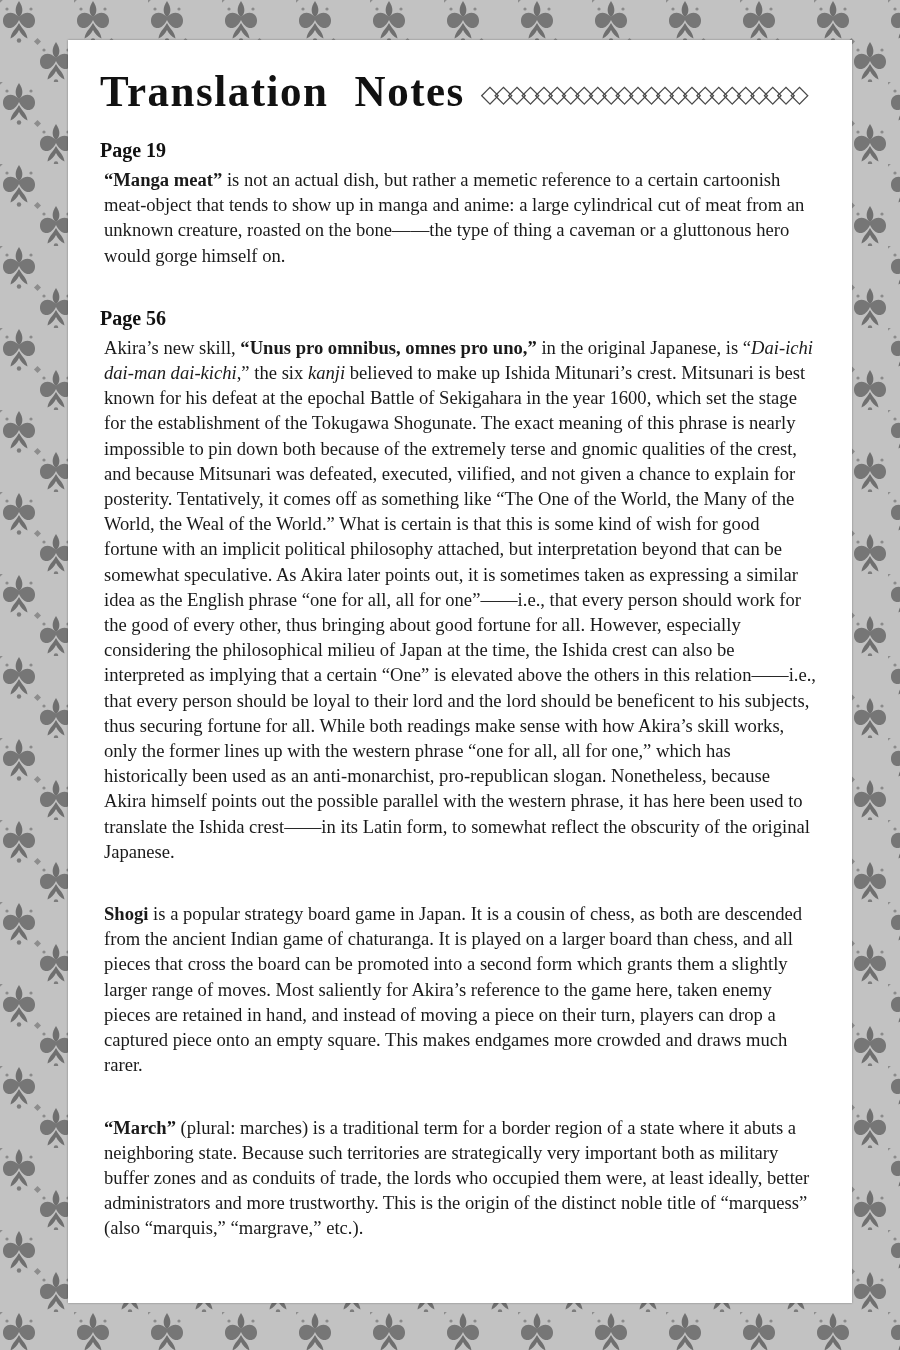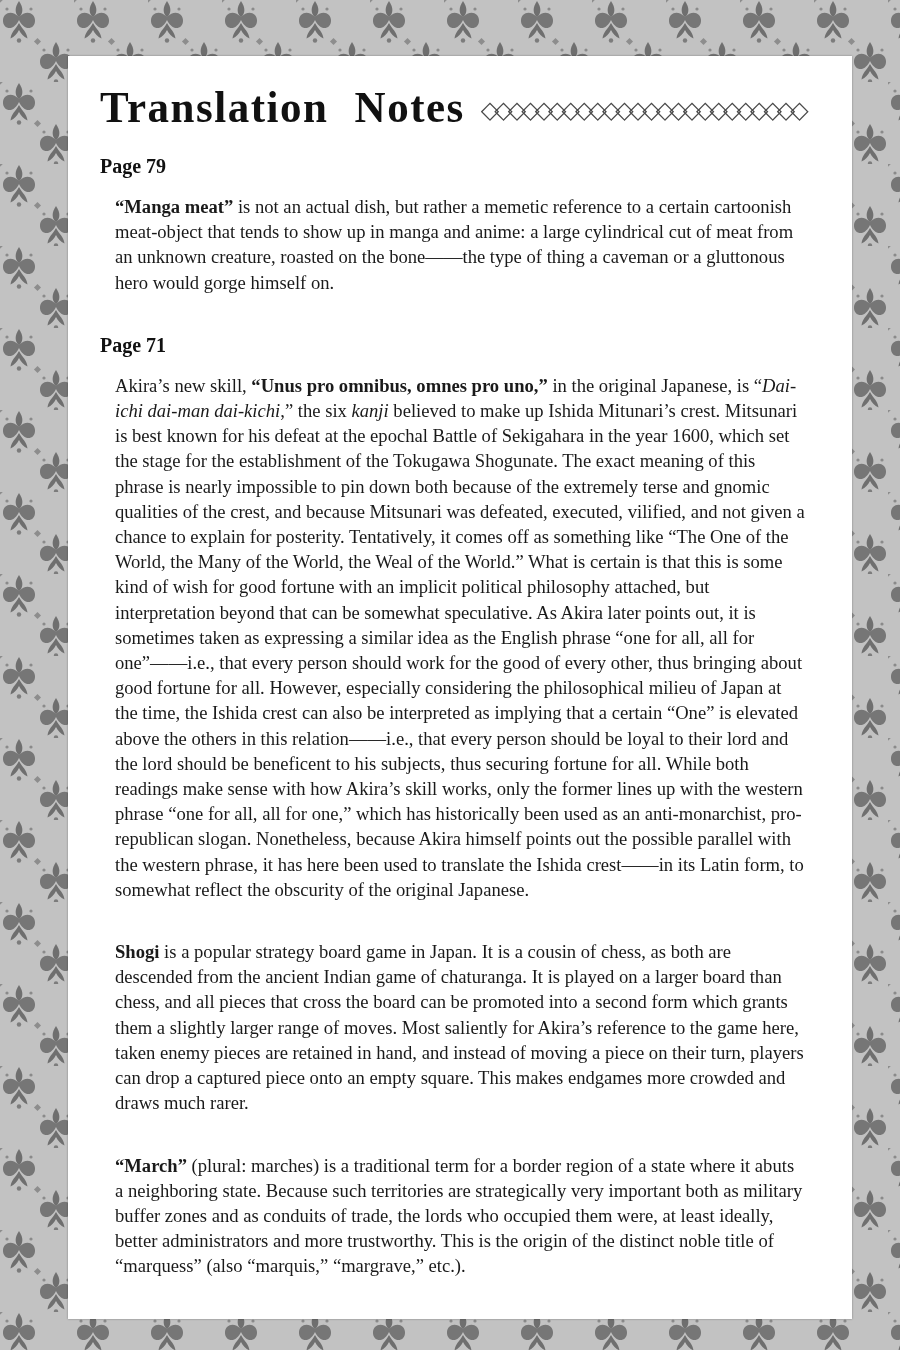--- a/index.html
+++ b/index.html
@@ -6,21 +6,21 @@
   body {
     width: 900px; height: 1350px;
     position: relative;
     overflow: hidden;
     background: #c2c2c2;
     font-family: "Liberation Serif", serif;
   }
   .bg-svg { position: absolute; left: 0; top: 0; display: block; }
   .panel {
     position: absolute;
-    left: 68px; top: 56px;
+    left: 68px; top: 40px;
     width: 784px; height: 1263px;
     background: #ffffff;
     box-shadow: 0 0 2px rgba(0,0,0,0.35);
     box-sizing: border-box;
     padding: 20px 32px 0 32px;
   }
   .titlebar {
     display: flex;
     align-items: center;
     gap: 16px;
@@ -52,21 +52,21 @@
   section.note { margin-top: 37px; }
   section.note:first-child { margin-top: 17px; }
   h2.note-heading {
     margin: 0;
     font-size: 20px;
     line-height: 26px;
     font-weight: bold;
     color: #111111;
   }
   p.note-body {
-    margin: 15px;
+    margin: 4px;
     font-size: 18.6px;
     line-height: 25.2px;
     color: #1a1a1a;
     text-align: left;
   }
   p.note-body strong { font-weight: bold; }
   p.note-body em { font-style: italic; }
 </style>
 </head>
 <body>
@@ -95,25 +95,25 @@
   <rect x="0" y="0" width="900" height="1350" fill="url(#damask)"></rect>
 </svg>
 
 <div class="panel">
   <div class="titlebar">
     <h1 class="page-title">Translation Notes</h1>
     <div class="diamonds">◇◇◇◇◇◇◇◇◇◇◇◇◇◇◇◇◇◇◇◇◇◇◇◇</div>
   </div>
   <div class="sections">
       <section class="note">
-        <h2 class="note-heading">Page 79</h2>
+        <h2 class="note-heading">Page 19</h2>
         <p class="note-body"><strong>“Manga meat”</strong><span> is not an actual dish, but rather a memetic reference to a certain cartoonish meat-object that tends to show up in manga and anime: a large cylindrical cut of meat from an unknown creature, roasted on the bone——the type of thing a caveman or a gluttonous hero would gorge himself on.</span></p>
       </section>
       <section class="note">
-        <h2 class="note-heading">Page 71</h2>
+        <h2 class="note-heading">Page 56</h2>
         <p class="note-body"><span>Akira’s new skill, </span><strong>“Unus pro omnibus, omnes pro uno,”</strong><span> in the original Japanese, is “</span><em>Dai-ichi dai-man dai-kichi</em><span>,” the six </span><em>kanji</em><span> believed to make up Ishida Mitunari’s crest. Mitsunari is best known for his defeat at the epochal Battle of Sekigahara in the year 1600, which set the stage for the establishment of the Tokugawa Shogunate. The exact meaning of this phrase is nearly impossible to pin down both because of the extremely terse and gnomic qualities of the crest, and because Mitsunari was defeated, executed, vilified, and not given a chance to explain for posterity. Tentatively, it comes off as something like “The One of the World, the Many of the World, the Weal of the World.” What is certain is that this is some kind of wish for good fortune with an implicit political philosophy attached, but interpretation beyond that can be somewhat speculative. As Akira later points out, it is sometimes taken as expressing a similar idea as the English phrase “one for all, all for one”——i.e., that every person should work for the good of every other, thus bringing about good fortune for all. However, especially considering the philosophical milieu of Japan at the time, the Ishida crest can also be interpreted as implying that a certain “One” is elevated above the others in this relation——i.e., that every person should be loyal to their lord and the lord should be beneficent to his subjects, thus securing fortune for all. While both readings make sense with how Akira’s skill works, only the former lines up with the western phrase “one for all, all for one,” which has historically been used as an anti-monarchist, pro-republican slogan. Nonetheless, because Akira himself points out the possible parallel with the western phrase, it has here been used to translate the Ishida crest——in its Latin form, to somewhat reflect the obscurity of the original Japanese.</span></p>
       </section>
       <section class="note">
         <p class="note-body"><strong>Shogi</strong><span> is a popular strategy board game in Japan. It is a cousin of chess, as both are descended from the ancient Indian game of chaturanga. It is played on a larger board than chess, and all pieces that cross the board can be promoted into a second form which grants them a slightly larger range of moves. Most saliently for Akira’s reference to the game here, taken enemy pieces are retained in hand, and instead of moving a piece on their turn, players can drop a captured piece onto an empty square. This makes endgames more crowded and draws much rarer.</span></p>
       </section>
       <section class="note">
         <p class="note-body"><strong>“March”</strong><span> (plural: marches) is a traditional term for a border region of a state where it abuts a neighboring state. Because such territories are strategically very important both as military buffer zones and as conduits of trade, the lords who occupied them were, at least ideally, better administrators and more trustworthy. This is the origin of the distinct noble title of “marquess” (also “marquis,” “margrave,” etc.).</span></p>
       </section>
     </div>
 </div>

